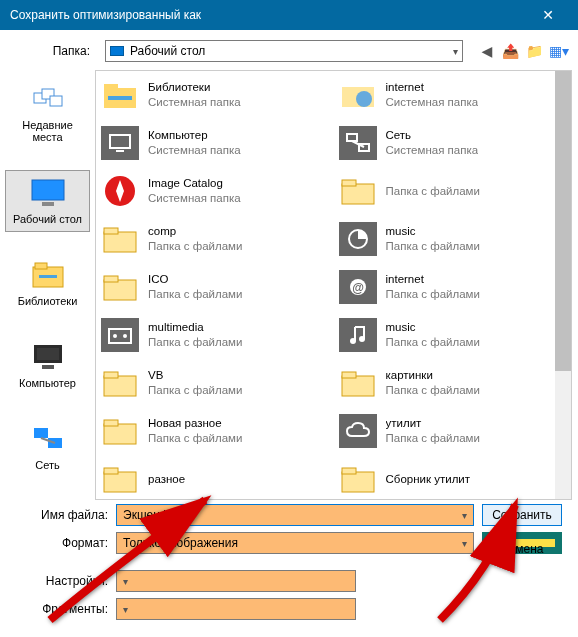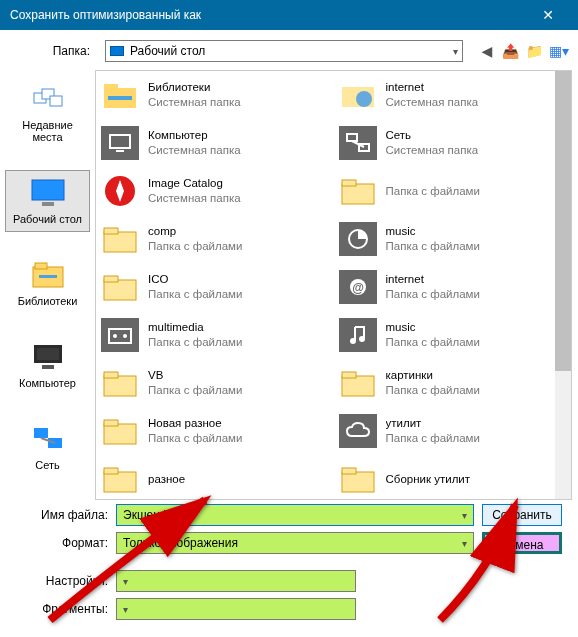--- a/index.html
+++ b/index.html
@@ -32,25 +32,25 @@
 .file-txt { display: flex; flex-direction: column; font-size: 11.5px; line-height: 1.3; overflow: hidden; }
 .file-sub { color: #777; }
 
 .folder-svg { width: 36px; height: 30px; }
 .gray-tile { width: 38px; height: 34px; background: #666; display: flex; align-items: center; justify-content: center; color: #fff; }
 
 .bottom-form { padding: 4px 16px 10px 16px; }
 .row { display: flex; align-items: center; margin-bottom: 6px; gap: 8px; }
 .row .lbl { width: 92px; text-align: right; font-size: 12px; }
 .row .field { flex: 1; }
-.combo { width: 100%; border: 1px solid #7a7a7a; height: 22px; display: flex; align-items: center; padding: 0 6px; font-size: 12px; background: #bef264; }
+.combo { width: 100%; border: 1px solid #7a7a7a; height: 22px; display: flex; align-items: center; padding: 0 6px; font-size: 12px; background: #fdba74; }
 .combo.hl { border: 1px solid #0078d7; }
 .combo .txt { flex: 1; }
 .combo .chev { font-size: 10px; color: #555; }
-.btn { width: 80px; height: 22px; border: 3px solid #0f766e; background: #f0abfc; font-size: 12px; text-align: center; line-height: 20px; }
+.btn { width: 80px; height: 22px; border: 7px solid #0f766e; background: #fde047; font-size: 12px; text-align: center; line-height: 20px; }
 .btn.primary { border: 1px solid #0078d7; background: #e5f1fb; }
 
 .scrollbar { position: absolute; right: 0; top: 0; bottom: 0; width: 16px; background: #f0f0f0; }
 .scrollbar .thumb { background: #c0c0c0; width: 100%; height: 70%; }
 
 .arrow { position: absolute; pointer-events: none; }
 svg.arrow-svg { filter: drop-shadow(1px 1px 2px rgba(0,0,0,.5)); }
 </style>
 </head>
 <body>

